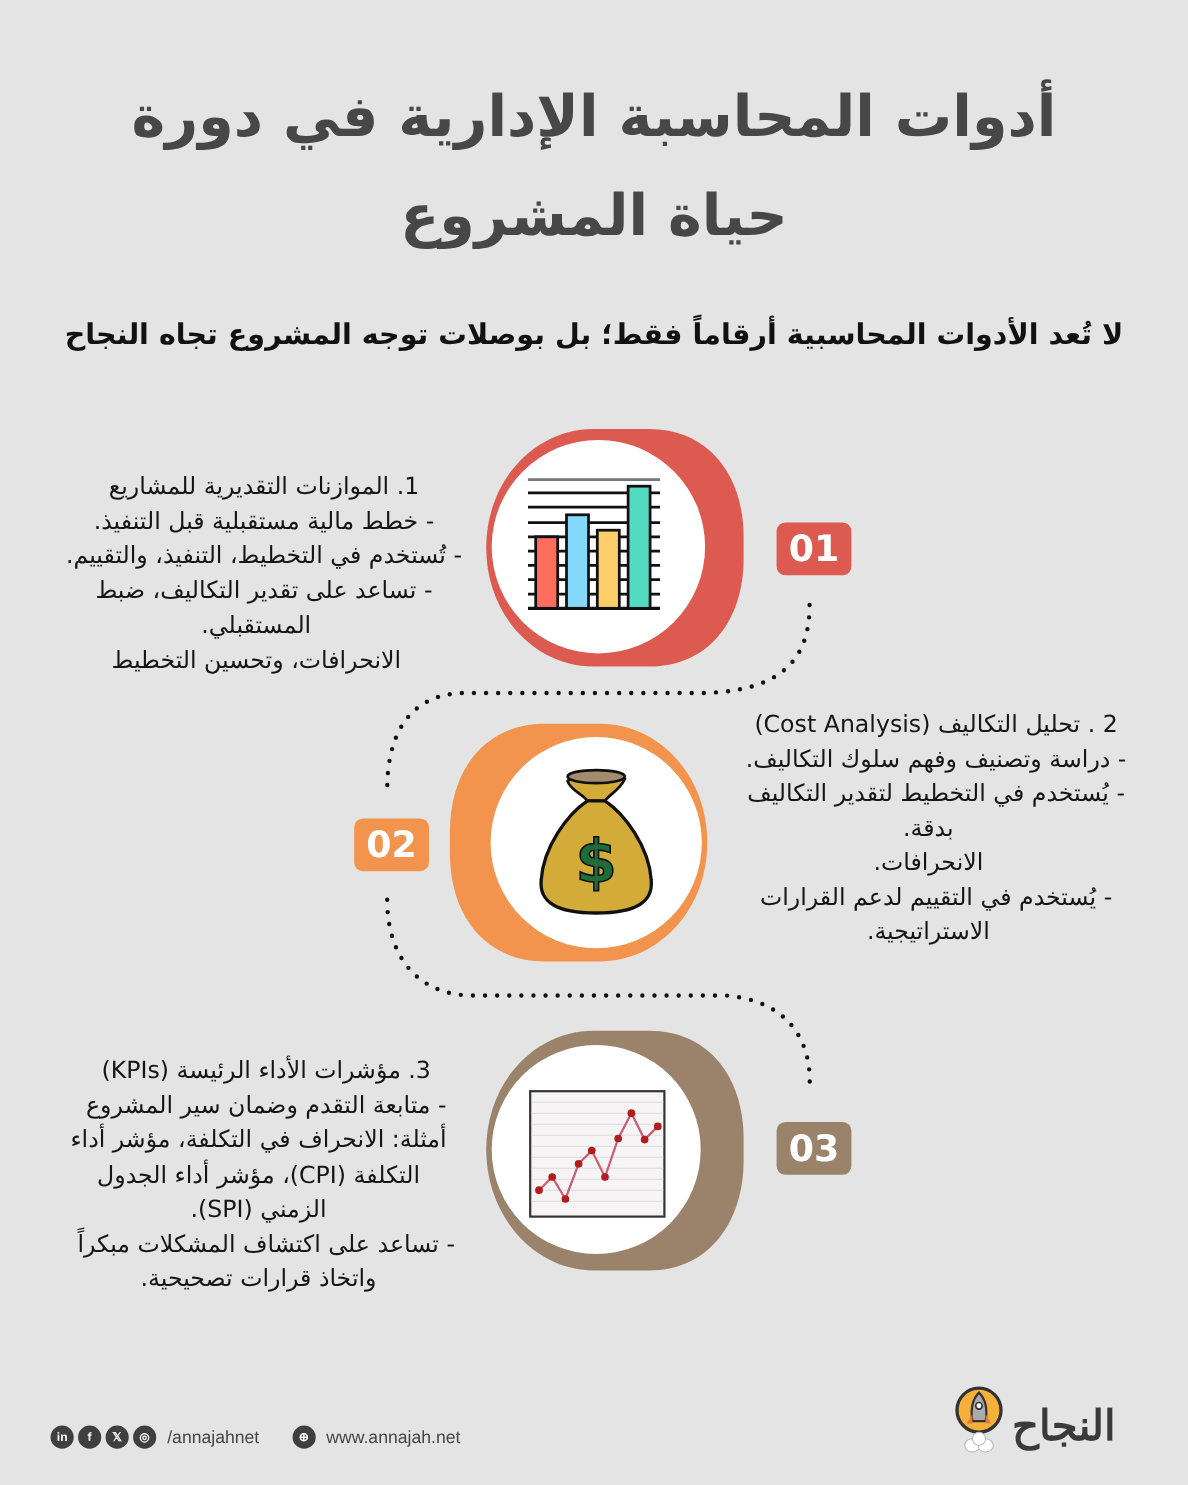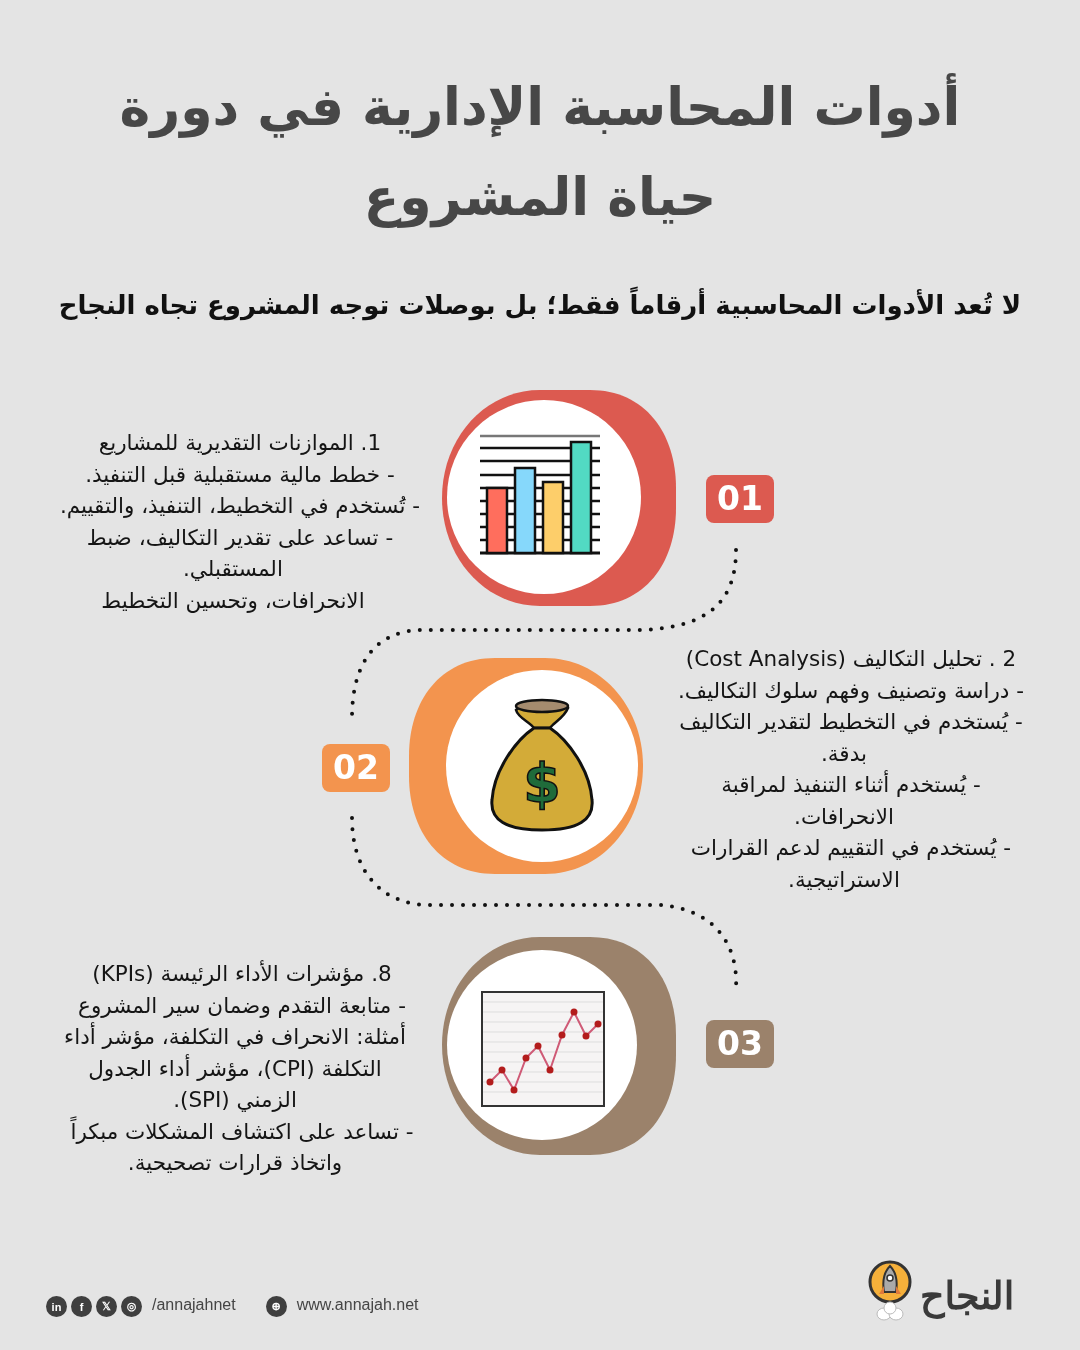--- a/index.html
+++ b/index.html
@@ -20,21 +20,21 @@
   }
   .block-text div { white-space:nowrap; }
   .ind { padding-right:14px; }
   .badge {
     position:absolute; width:68px; height:48px; border-radius:8px; color:#fff;
     font-family:"DejaVu Sans", sans-serif; font-weight:bold; font-size:33px; line-height:48px; text-align:center;
   }
   .blob { position:absolute; }
   .circle { position:absolute; border-radius:50%; background:#fff; }
   svg.dots { position:absolute; left:0; top:0; }
-  .footer { position:absolute; top:1296px; left:46px; display:flex; align-items:flex-start; gap:4px; color:#454545; font-size:16px; font-family:"Liberation Sans", sans-serif; }
+  .footer { position:absolute; top:1296px; left:46px; display:flex; align-items:flex-end; gap:4px; color:#454545; font-size:16px; font-family:"Liberation Sans", sans-serif; }
   .soc { width:21px; height:21px; border-radius:50%; background:#3f3f3f; color:#fff; font-size:11px; font-weight:bold; display:flex; align-items:center; justify-content:center; }
   .logo { position:absolute; left:868px; top:1258px; display:flex; align-items:center; gap:8px; }
   .logo-text { font-weight:bold; font-size:38px; color:#3a3a3a; direction:rtl;font-family:Liberation Serif, serif; }
 </style>
 </head>
 <body>
 
 <div class="title">
   <div>أدوات المحاسبة الإدارية في دورة</div>
   <div>حياة المشروع</div>
@@ -97,21 +97,20 @@
       <path d="M88 58 C70 70 48 100 46 130 C44 150 60 160 96 160 C132 160 148 150 146 130 C144 100 122 70 104 58 Z" fill="#d3ab38" stroke="#111" stroke-width="3"></path>
       <text x="96" y="132" text-anchor="middle" font-family="DejaVu Sans, sans-serif" font-weight="bold" font-size="54" fill="#1f6b3a" stroke="#111" stroke-width="1.5">$</text>
     </svg>
   </div>
   <div class="badge" style="left:322px;top:744px;background:#f3944e">02</div>
   <div class="block-text" style="right:56px;top:643px;">
     <div>2 .  تحليل التكاليف (Cost Analysis)</div>
     <div>- دراسة وتصنيف وفهم سلوك التكاليف.</div>
     <div>- يُستخدم في التخطيط لتقدير التكاليف</div>
     <div class="ind">بدقة.</div>
-    <div>- يُستخدم أثناء التنفيذ لمراقبة</div>
     <div class="ind">الانحرافات.</div>
     <div>- يُستخدم في التقييم لدعم القرارات</div>
     <div class="ind">الاستراتيجية.</div>
   </div>
 </div>
 
 <div>
   <svg class="blob" style="left:440px;top:935px" width="240" height="222">
     <path d="M100 2 L150 2 C205 2 236 45 236 100 L236 120 C236 175 205 220 150 220 L100 220 C45 220 2 170 2 110 C2 50 45 2 100 2 Z" fill="#9b826b"></path>
   </svg>
@@ -140,21 +139,21 @@
           <circle cx="103" cy="120" r="3.5"></circle>
         <circle cx="115" cy="85" r="3.5"></circle>
           <circle cx="127" cy="62" r="3.5"></circle>
           <circle cx="139" cy="86" r="3.5"></circle>
         <circle cx="151" cy="74" r="3.5"></circle>
       </g>
     </svg>
   </div>
   <div class="badge" style="left:706px;top:1020px;background:#9b826b">03</div>
   <div class="block-text" style="right:660px;top:958px;">
-    <div>8. مؤشرات الأداء الرئيسة (KPIs)</div>
+    <div>3. مؤشرات الأداء الرئيسة (KPIs)</div>
     <div>- متابعة التقدم وضمان سير المشروع</div>
     <div class="ind">أمثلة: الانحراف في التكلفة، مؤشر أداء</div>
     <div class="ind">التكلفة (CPI)، مؤشر أداء الجدول</div>
     <div class="ind">الزمني (SPI).</div>
     <div>- تساعد على اكتشاف المشكلات مبكراً</div>
     <div class="ind">واتخاذ قرارات تصحيحية.</div>
   </div>
 </div>
 
 <div class="footer">

